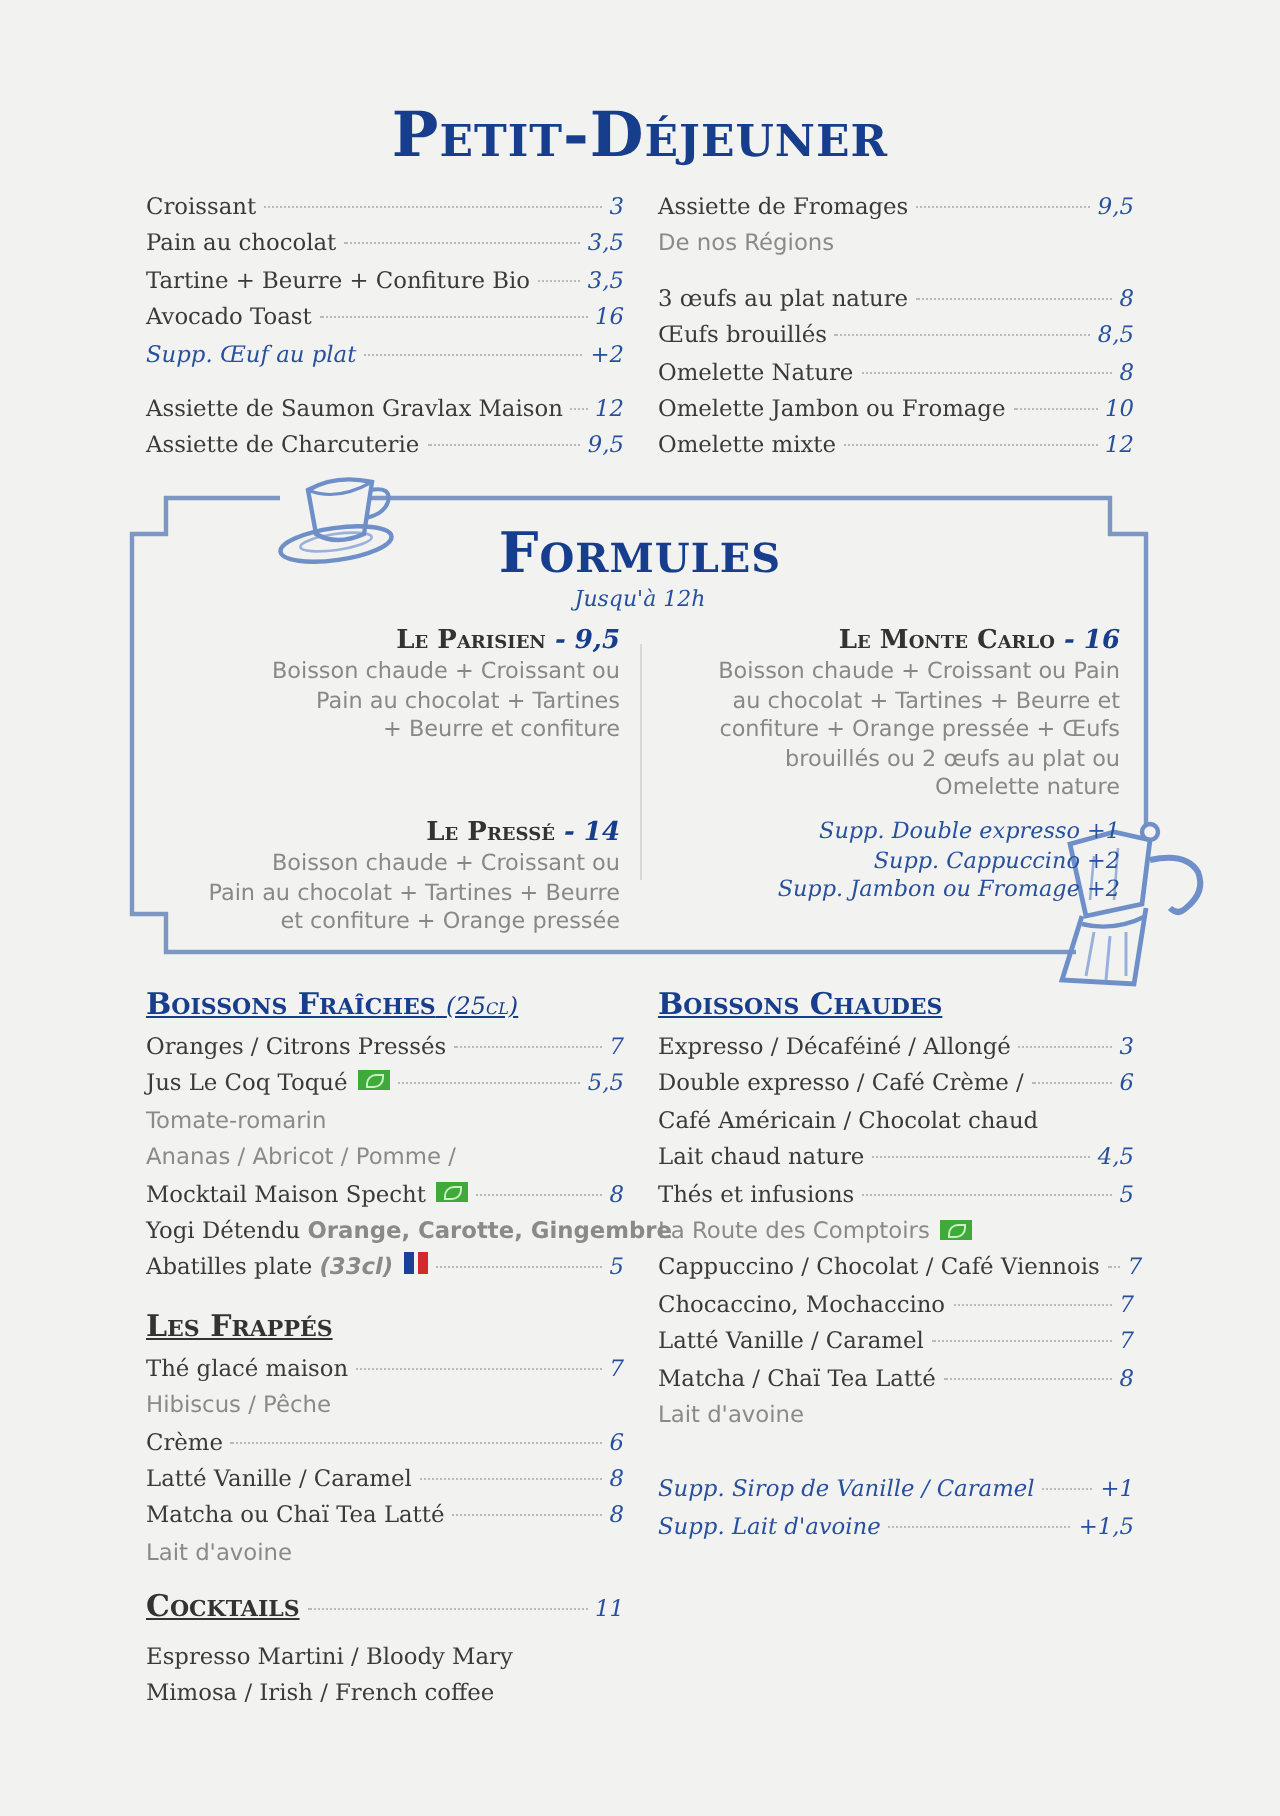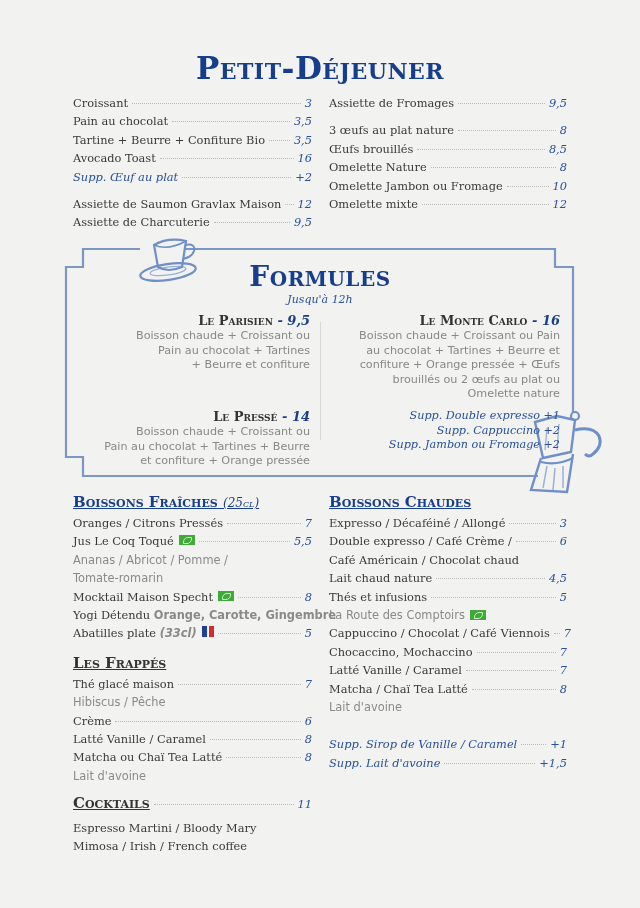--- a/index.html
+++ b/index.html
@@ -74,20 +74,21 @@
       <span class="price">9,5</span>
     </div>
 </div>
 
 <div class="col" style="left:329px; top:94px; width:238px;">
   <div class="row">
       <span class="name">Assiette de Fromages</span>
       <span class="dots"></span>
       <span class="price">9,5</span>
     </div>
+  <div class="sub">De nos Régions</div>
   <div class="gap"></div>
   <div class="row">
       <span class="name">3 œufs au plat nature</span>
       <span class="dots"></span>
       <span class="price">8</span>
     </div>
   <div class="row">
       <span class="name">Œufs brouillés</span>
       <span class="dots"></span>
       <span class="price">8,5</span>
@@ -170,22 +171,22 @@
       <span class="name">Oranges / Citrons Pressés</span>
       <span class="dots"></span>
       <span class="price">7</span>
     </div>
   <div class="row">
       <span class="name">Jus Le Coq Toqué</span>
       <span class="bio"></span>
       <span class="dots"></span>
       <span class="price">5,5</span>
     </div>
+  <div class="sub">Tomate-romarin</div>
   <div class="sub">Ananas / Abricot / Pomme /</div>
-  <div class="sub">Tomate-romarin</div>
   <div class="row">
       <span class="name">Mocktail Maison Specht</span>
       <span class="bio"></span>
       <span class="dots"></span>
       <span class="price">8</span>
     </div>
   <div class="row"><span class="name">Yogi Détendu</span>&nbsp;<span class="light">Orange, Carotte, Gingembre</span></div>
   <div class="row"><span class="name">Abatilles plate</span>&nbsp;<span class="light" style="font-style:italic;">(33cl)</span><span class="flag">
         <span style="background:#1d3f9a"></span>
         <span style="background:#d42a2a"></span>

